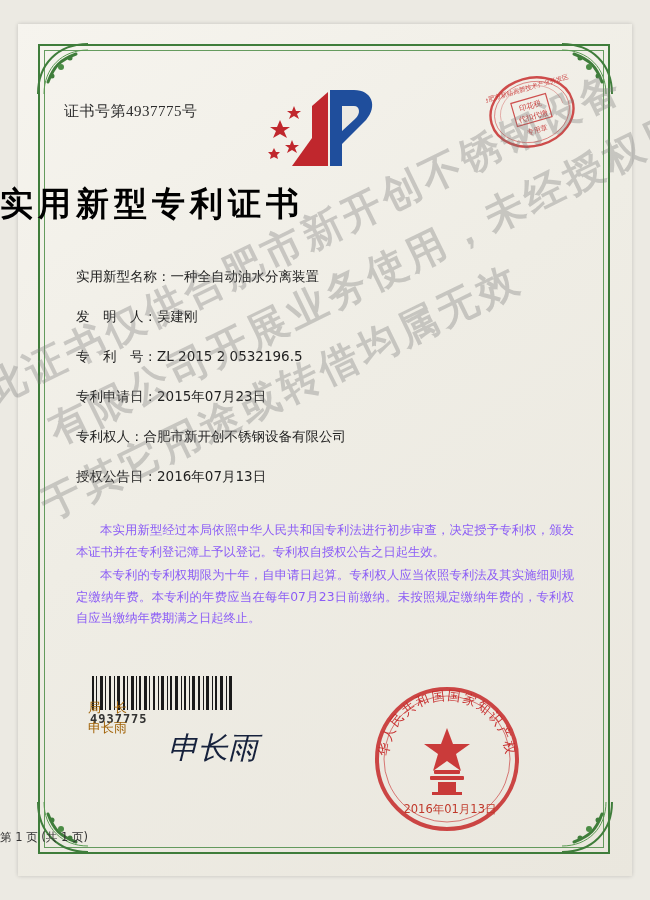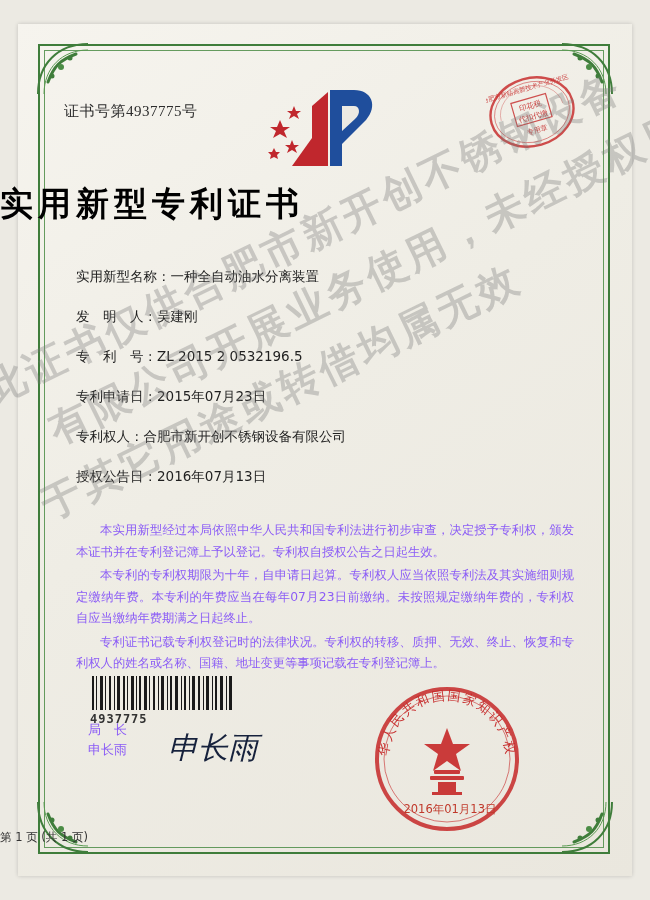--- a/index.html
+++ b/index.html
@@ -159,24 +159,24 @@
     color: #333;
     font-family: "DejaVu Sans Mono", monospace;
     text-align: left;
     font-weight: bold;
   }
 
   
   .director {
     position: absolute;
     left: 88px;
-    top: 720px;
+    top: 698px;
     font-size: 13px;
     line-height: 1.55;
-    color: #8b5cf6;
+    color: #a16207;
     font-family: "DejaVu Sans", sans-serif;
   }
   .signature {
     position: absolute;
     left: 168px;
     top: 728px;
     width: 150px;
     height: 60px;
     color: #16213c;
     font-size: 30px;
@@ -345,21 +345,20 @@
     </div>
     <div class="field-row">
       <span class="field-label">授权公告日：</span>
       <span class="field-value">2016年07月13日</span>
     </div>
   </div>
 
   <div class="body-text">
     <p>本实用新型经过本局依照中华人民共和国专利法进行初步审查，决定授予专利权，颁发本证书并在专利登记簿上予以登记。专利权自授权公告之日起生效。</p>
     <p>本专利的专利权期限为十年，自申请日起算。专利权人应当依照专利法及其实施细则规定缴纳年费。本专利的年费应当在每年07月23日前缴纳。未按照规定缴纳年费的，专利权自应当缴纳年费期满之日起终止。</p>
-    <p>专利证书记载专利权登记时的法律状况。专利权的转移、质押、无效、终止、恢复和专利权人的姓名或名称、国籍、地址变更等事项记载在专利登记簿上。</p>
   </div>
 
   <div class="barcode">
     <svg width="144" height="34" viewBox="0 0 144 34">
       <rect x="0" y="0" width="144" height="34" fill="none"></rect>
       <g fill="#1a1a1a">
         <rect x="2" y="0" width="2" height="34"></rect>
           <rect x="6" y="0" width="1" height="34"></rect>
         <rect x="10" y="0" width="3" height="34"></rect>
           <rect x="15" y="0" width="1" height="34"></rect>

